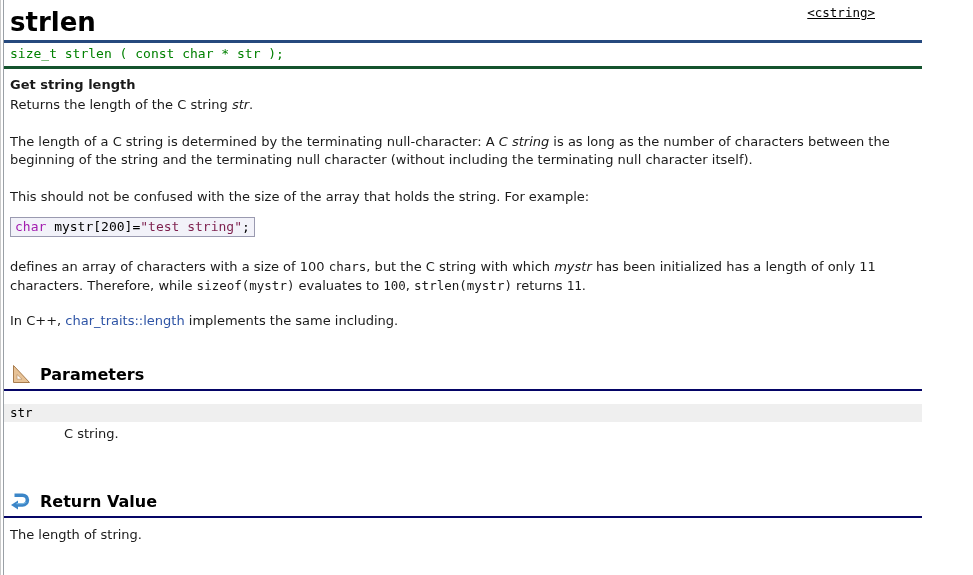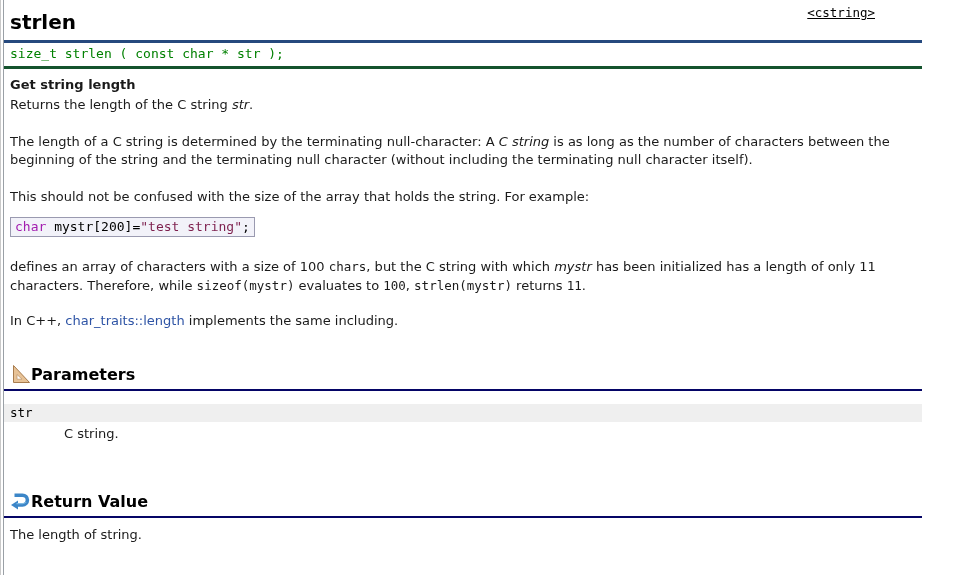--- a/index.html
+++ b/index.html
@@ -6,21 +6,21 @@
   body{
     width:973px;height:575px;overflow:hidden;position:relative;
     font-family:"DejaVu Sans", sans-serif;font-size:13px;color:#1a1a1a;
   }
   .edge-a{position:absolute;left:0;top:0;bottom:0;width:1px;background:#c9c9c9;}
   .edge-b{position:absolute;left:3px;top:0;bottom:0;width:1px;background:#9aa0a6;}
   .content{margin-left:4px;width:918px;position:relative;}
   
   .kicker-clip{height:4px;overflow:hidden;}
   .kicker{display:block;margin:-11px 0 0 6px;font-size:12px;color:#000;}
-  h1.title{margin:2px 0 0 6px;font-size:20px;line-height:32px;font-weight:bold;color:#000;}
+  h1.title{margin:2px 0 0 6px;font-size:26px;line-height:32px;font-weight:bold;color:#000;}
   .header-ref{position:absolute;top:5px;right:47px;font-family:"DejaVu Sans Mono",monospace;font-size:13px;color:#000;text-decoration:underline;}
   .title-rule{height:3px;background:#26497e;margin-top:2px;}
   .signature{font-family:"DejaVu Sans Mono",monospace;font-size:13px;color:#008000;
              padding:3px 0 5px 6px;border-bottom:3px solid #14532d;}
   
   .summary-heading{font-weight:bold;margin:8px 0 0 6px;line-height:16px;}
   .para{margin:0 0 0 6px;line-height:18px;width:900px;}
   .p-summary{margin-top:3px;line-height:17px;}
   .p1{margin-top:20px;}
   .p2{margin-top:19px;line-height:17px;}
@@ -29,21 +29,21 @@
   .it{font-style:italic;}
   .mono{font-family:"DejaVu Sans Mono",monospace;font-size:12.5px;}
   a.doclink{color:#2e54a5;text-decoration:none;cursor:pointer;}
   
   .code-box{display:inline-block;margin:12px 0 0 6px;padding:1px 4px 2px 4px;
     background:#f2f2f9;border:1px solid #9a9ab0;
     font-family:"DejaVu Sans Mono",monospace;font-size:13px;color:#000;white-space:pre;}
   .tok-kw{color:#a21caf;}
   .tok-str{color:#7d1f4d;}
   
-  .section-heading{display:flex;align-items:center;margin:0;padding:0 0 4px 6px;
+  .section-heading{display:flex;align-items:center;gap:9px;margin:0;padding:0 0 4px 6px;
     border-bottom:2px solid #050566;font-size:16px;font-weight:bold;color:#000;}
   .sec-params{margin-top:35px;}
   .sec-return{margin-top:49px;align-items:center;}
   .icon{width:21px;height:21px;flex:0 0 auto;}
   .param-row{margin-top:13px;background:#efefef;padding:1px 0 2px 6px;
     font-family:"DejaVu Sans Mono",monospace;font-size:12.5px;color:#000;}
   .param-desc{margin:3px 0 0 60px;line-height:17px;}
   .return-text{margin:8px 0 0 6px;line-height:17px;}
 </style>
 </head>

